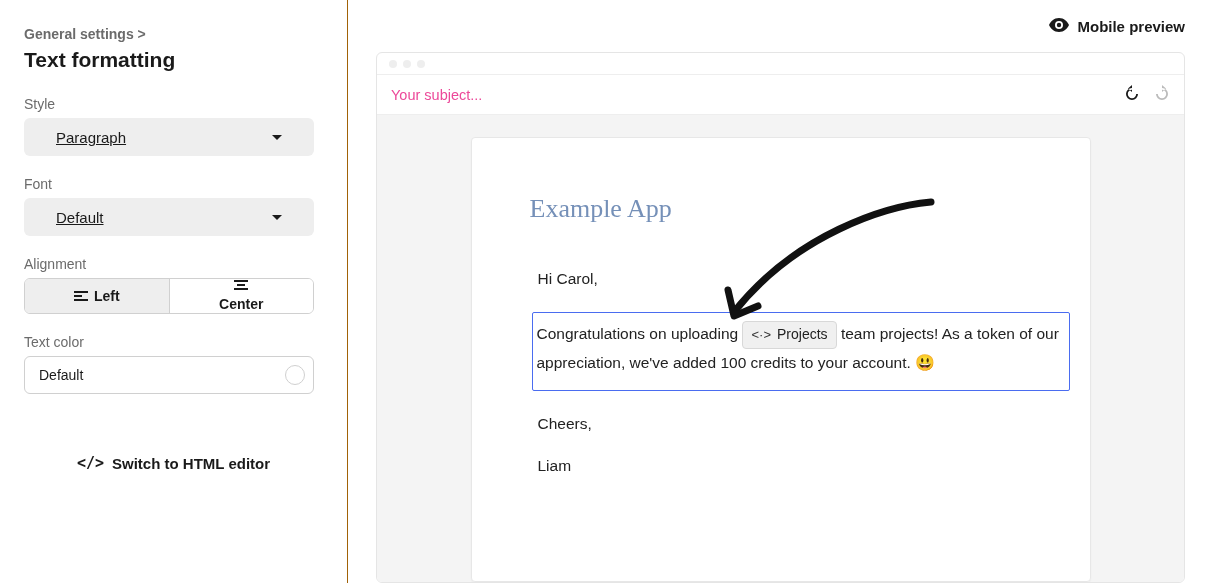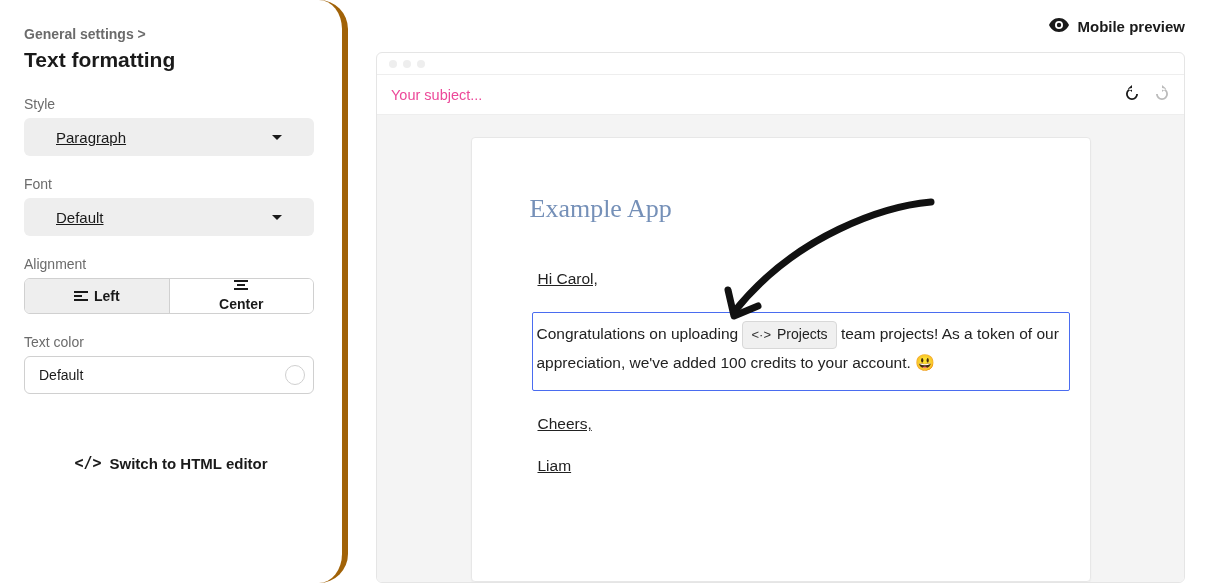--- a/index.html
+++ b/index.html
@@ -10,24 +10,23 @@
       background: #fff;
       width: 1207px;
       height: 583px;
       overflow: hidden;
       display: flex;
     }
     
     .sidebar {
       width: 348px;
       padding: 26px 24px 24px 24px;
-      border-right: 6px solid #a16207;
+      border-right: 1px solid #a16207;
       display: flex;
       flex-direction: column;
-      border-radius: 29px;
     }
     .breadcrumb {
       font-size: 14px;
       font-weight: 600;
       color: #6b6b6b;
       margin-bottom: 6px;
       cursor: pointer;
     }
     .panel-title {
       font-size: 21px;
@@ -194,21 +193,21 @@
       padding: 56px 50px 44px 66px;
       position: relative;
     }
     .app-logo {
       font-family: "Bradley Hand", "Comic Sans MS", cursive;
       color: #7590b8;
       font-size: 26px;
       margin-bottom: 46px;
       margin-left: -8px;
     }
-    .email-line { font-size: 15.5px; color: #222; margin-bottom: 24px; text-decoration: underline; }
+    .email-line { font-size: 15.5px; color: #222; margin-bottom: 24px; }
     .highlight-block {
       border: 1px solid #4a6cf0;
       border-radius: 2px;
       padding: 8px 4px 14px 4px;
       margin-bottom: 24px;
       margin-left: -6px;
       margin-right: -30px;
       font-size: 15.5px;
       color: #222;
       line-height: 1.7;

